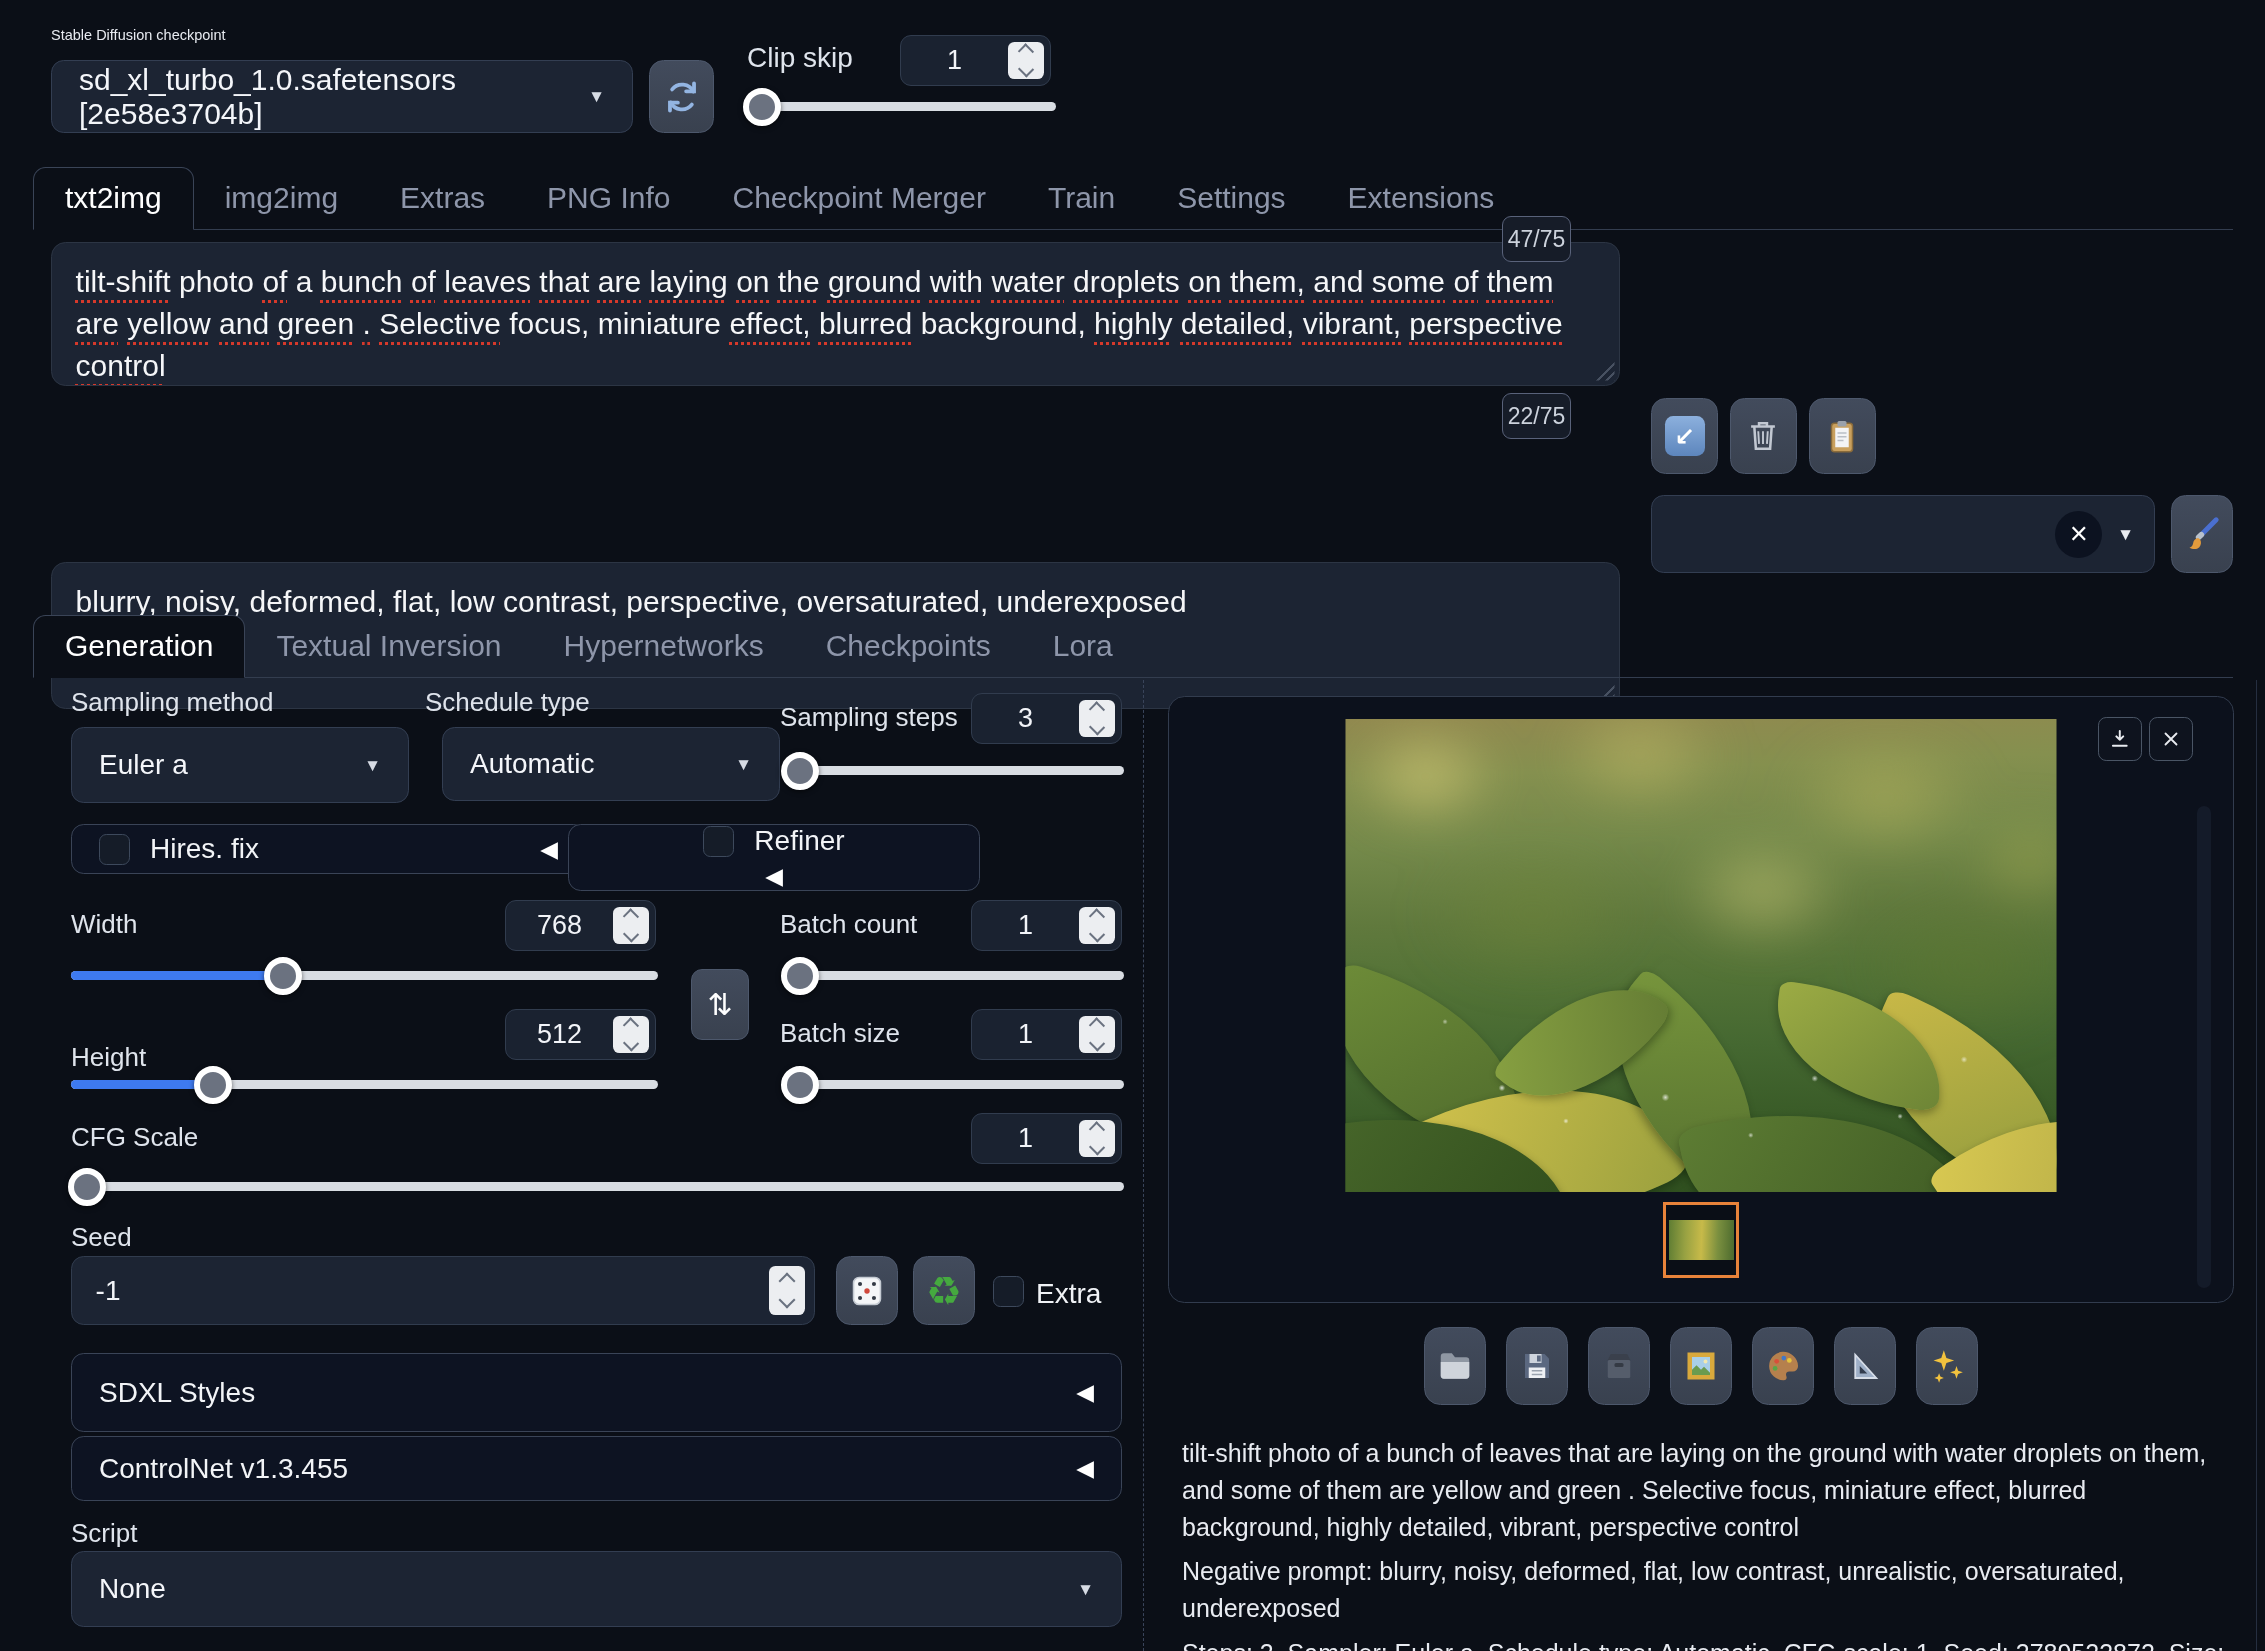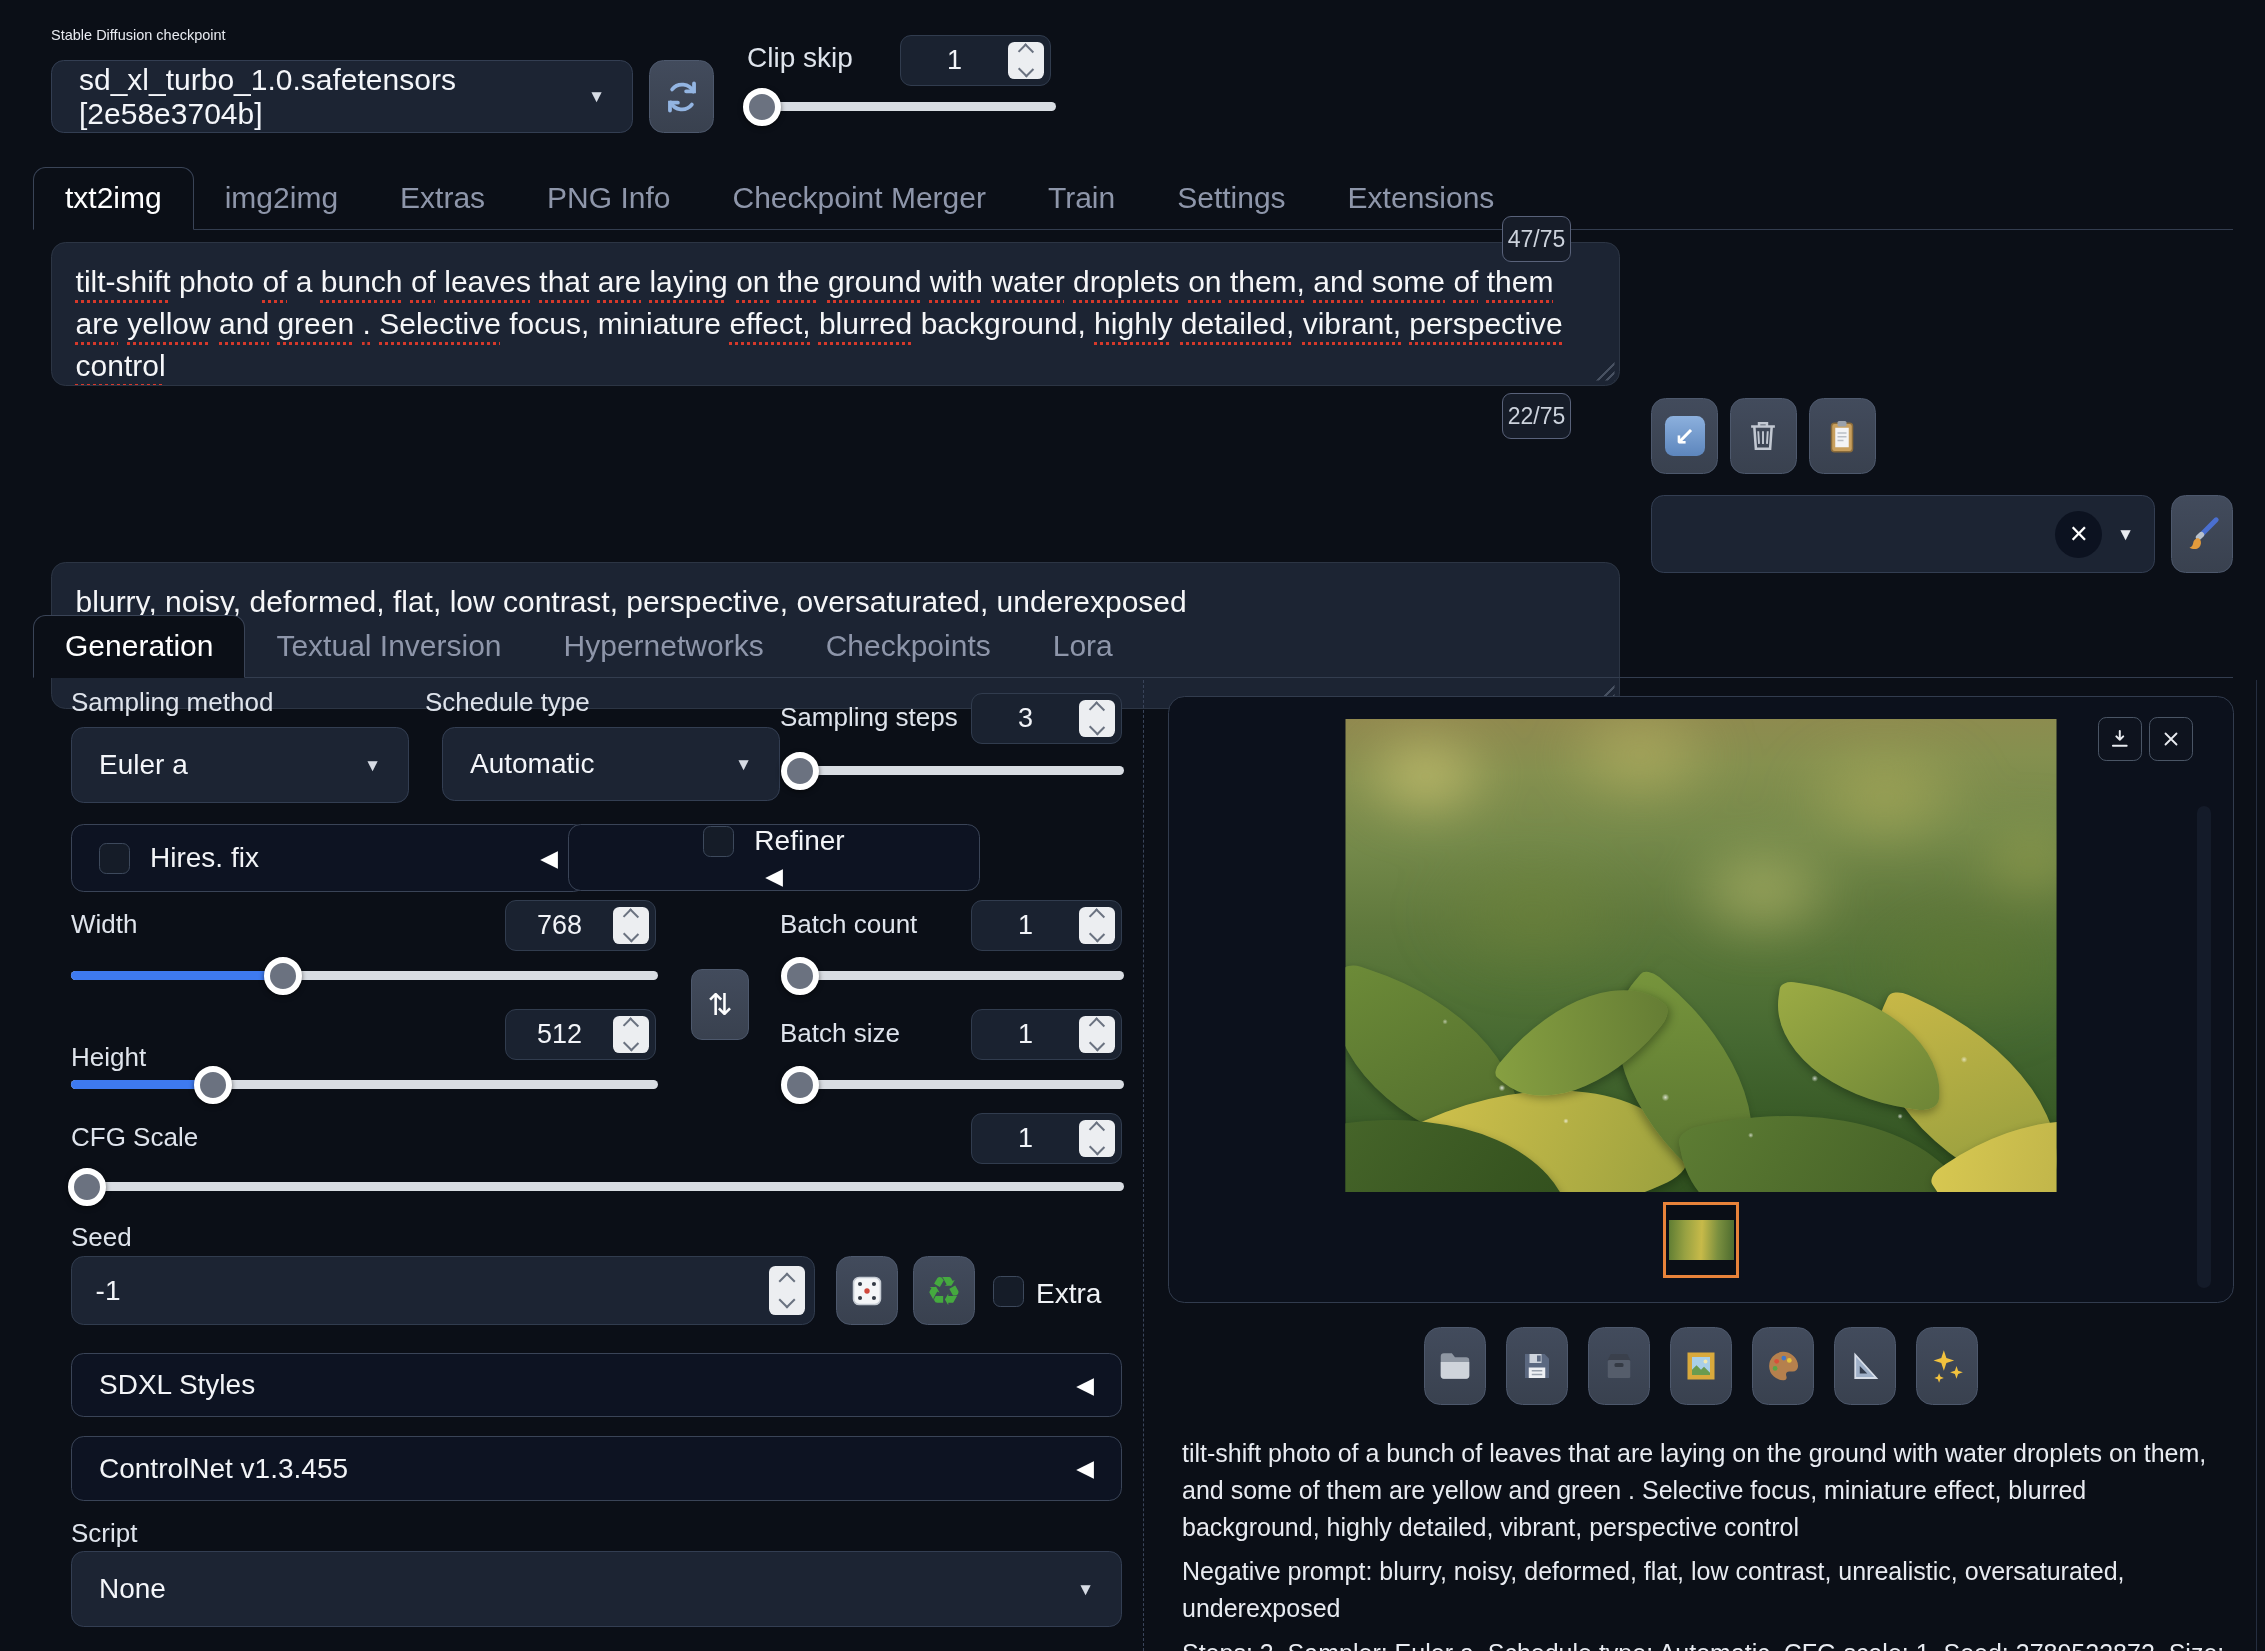--- a/index.html
+++ b/index.html
@@ -211,21 +211,21 @@
     <span class="spin">
         <span class="chev up"></span>
         <span class="chev dn"></span>
       </span>
   </div>
   <div class="slider" style="left:784px;top:766px;width:340px;">
     <span class="fill" style="width:12.7px;"></span>
     <span class="knob" style="left:16.4px;"></span>
   </div>
 
-  <div class="accordion" style="left:71px;top:824px;width:515px;height:68px;">
+  <div class="accordion" style="left:71px;top:824px;width:515px;height:50px;">
     <span style="display:flex;align-items:center;gap:20px;">
       <span class="cb"></span>
       <span>Hires. fix</span>
     </span>
     <span class="arr">◀</span>
   </div>
   <div class="accordion" style="left:568px;top:824px;width:412px;height:67px;flex-direction:column;">
     <span style="display:flex;align-items:center;gap:20px;">
       <span class="cb"></span>
       <span>Refiner</span>
@@ -316,21 +316,21 @@
           <circle cx="16.4" cy="16.4" r="1.3" fill="#333a45"></circle>
       </svg>
     </span>
   </div>
   <div class="abs toolbtn" style="left:913px;top:1256px;width:62px;height:69px;">
     <span style="color:#45a93f;font-size:40px;line-height:40px;">♻</span>
   </div>
   <span class="cb abs" style="left:993px;top:1276px;"></span>
   <div class="abs lbl" style="left:1036px;top:1278px;font-size:28px;color:#f0f2f6;">Extra</div>
 
-  <div class="accordion" style="left:71px;top:1353px;width:1051px;height:64px;">
+  <div class="accordion" style="left:71px;top:1353px;width:1051px;height:79px;">
     <span>SDXL Styles</span>
     <span class="arr">◀</span>
   </div>
   <div class="accordion" style="left:71px;top:1436px;width:1051px;height:65px;">
     <span>ControlNet v1.3.455</span>
     <span class="arr">◀</span>
   </div>
 
   <div class="abs lbl" style="left:71px;top:1518px;">Script</div>
   <div class="abs dd" style="left:71px;top:1551px;width:1051px;height:76px;">

